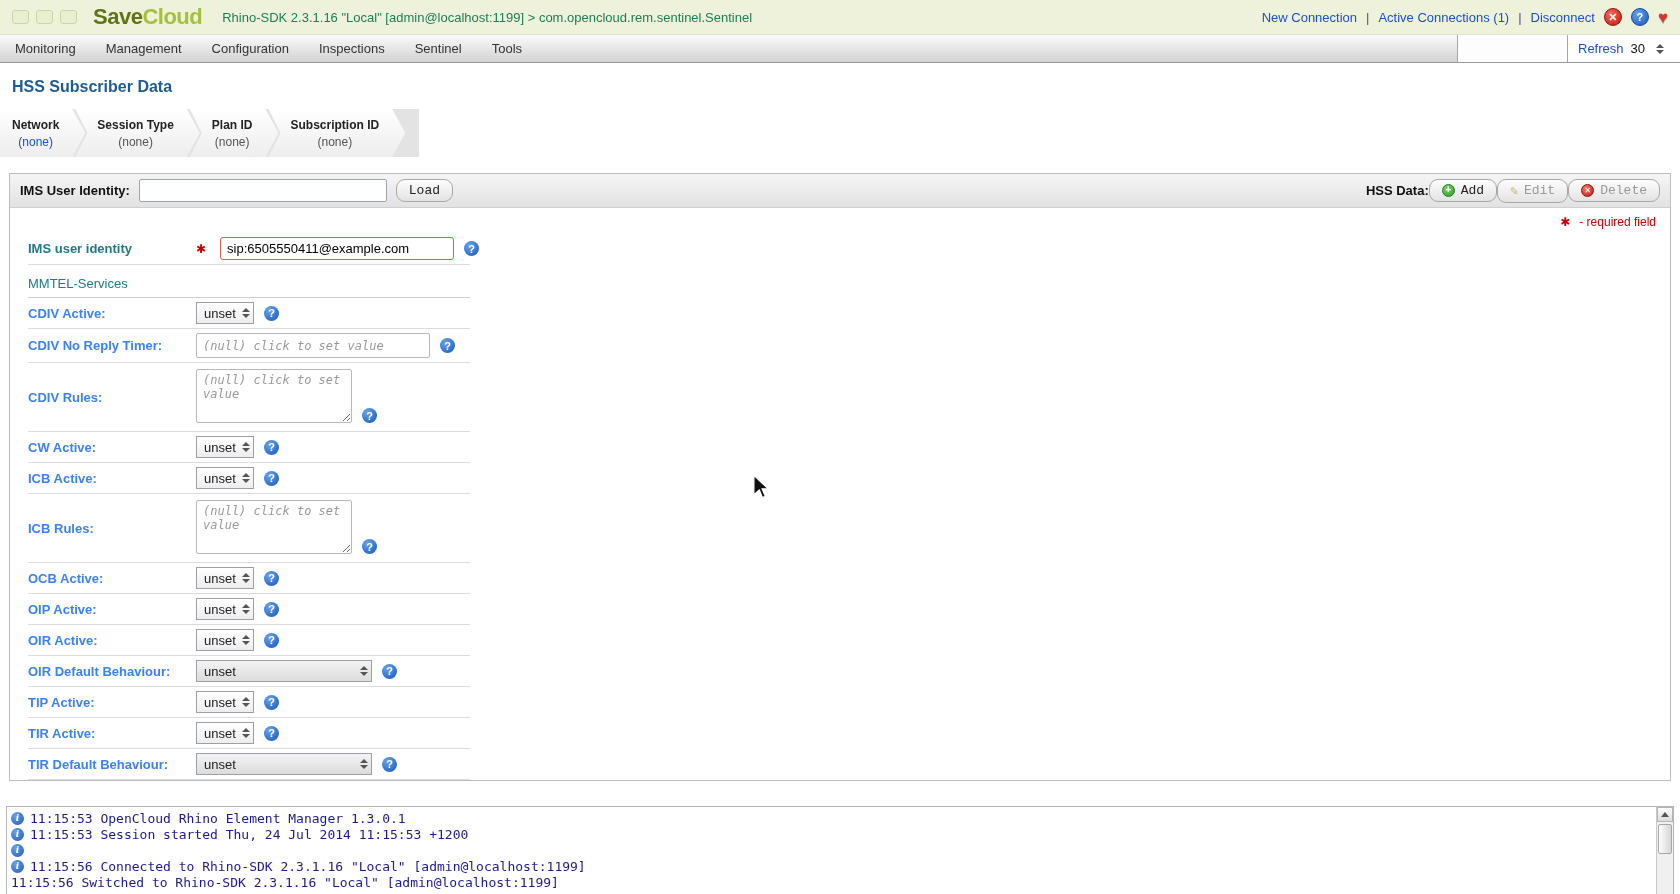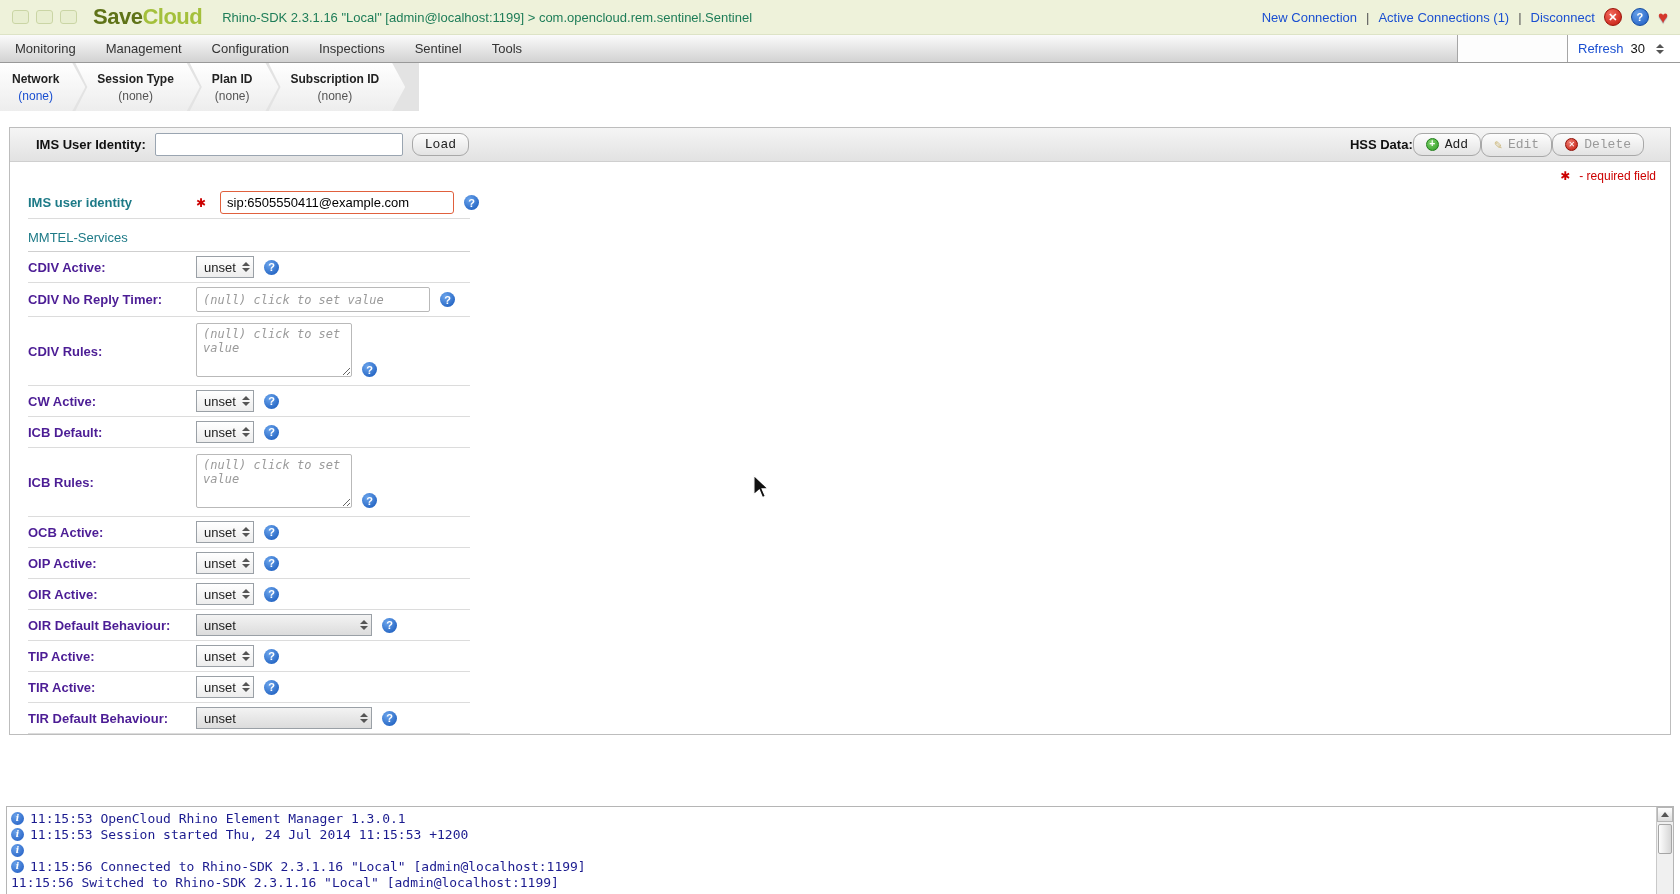--- a/index.html
+++ b/index.html
@@ -73,21 +73,21 @@
   }
   .scope-label { font-size: 12px; font-weight: bold; color: #222; white-space: nowrap; }
   .scope-value { font-size: 12px; color: #555; margin-top: 3px; white-space: nowrap; }
   .scope-value.link { color: #1a4fd1; }
 
   
   .panel { margin: 16px 9px 0; border: 1px solid #bdbdbd; background: #fff; display: flex; flex-direction: column; flex: none; }
   .panel-toolbar {
     height: 34px; background: linear-gradient(#f5f5f5, #e2e2e2);
     border-bottom: 1px solid #cfcfcf; display: flex; align-items: center;
-    padding: 0 26px; gap: 9px;
+    padding: 0 10px; gap: 9px;
   }
   .pt-label { font-size: 13px; font-weight: bold; color: #111; white-space: nowrap; }
   .pt-input {
     width: 248px; height: 23px; border: 1px solid #9aa5b1; border-radius: 2px;
     padding: 0 5px; font-size: 13px; font-family: "Liberation Sans", sans-serif;
   }
   .btn {
     display: inline-flex; align-items: center; gap: 6px;
     border: 1px solid #a8a8a8; border-radius: 9px;
     background: linear-gradient(#fdfdfd, #e3e3e3);
@@ -104,21 +104,21 @@
   .add-ic  { background: radial-gradient(circle at 35% 30%, #7ed06a, #2f9e25); border: 1px solid #1f7d18; }
   .del-ic  { background: radial-gradient(circle at 35% 30%, #ef7d72, #c2170a); border: 1px solid #8f0f06; }
   .edit-ic { color: #b99b3e; font-size: 13px; opacity: .75; }
 
   .req-note { display: flex; justify-content: flex-end; align-items: center; gap: 5px; padding: 7px 14px 0; color: #c00; font-size: 12px; }
 
   
   .form-area { padding: 4px 0 0 18px; }
   .frow { display: flex; align-items: center; border-bottom: 1px solid #dcdcdc; padding: 4px 0; min-height: 31px; width: 442px; }
   .frow.tall { align-items: flex-start; padding: 6px 0; }
-  .flabel { width: 168px; font-size: 13px; font-weight: bold; color: #4c1d95; flex: none; }
+  .flabel { width: 168px; font-size: 13px; font-weight: bold; color: #3b82f6; flex: none; }
   .flabel.teal { color: #1d7a87; }
   .fctrl { display: flex; align-items: center; gap: 10px; }
   .fctrl.bottom { align-items: flex-end; padding-bottom: 2px; }
   .star { color: #c00; font-size: 12px; margin-right: 4px; }
   .ims-input { width: 234px; height: 23px; border: 1px solid #e0603d; border-radius: 3px; padding: 0 6px; font-size: 13px; font-family: "Liberation Sans", sans-serif; }
   .section-row { border-bottom: 1px solid #cfcfcf; padding: 9px 0 5px; width: 442px; }
   .section-title { color: #1d7a87; font-size: 13px; font-weight: normal; }
   .spin {
     display: inline-flex; align-items: center; height: 22px;
     border: 1px solid #9aa0a6; background: linear-gradient(#ffffff, #ededed);
@@ -201,20 +201,23 @@
         <span class="refresh-link">Refresh</span>
         <span class="refresh-val">30</span>
         <span class="arrows">
             <i class="up"></i>
             <i class="dn"></i>
           </span>
       </div>
     </div>
   </div>
 
+  <div class="title-row">
+    <span class="page-title">HSS Subscriber Data</span>
+  </div>
 
   <div class="scope-row">
     <div class="scopebar">
       <div class="scope-tab first">
         <div class="scope-label">Network</div>
         <div class="scope-value link">(none)</div>
       </div>
       <div class="scope-tab">
         <div class="scope-label">Session Type</div>
         <div class="scope-value">(none)</div>
@@ -313,21 +316,21 @@
             <span class="arrows">
                 <i class="up"></i>
                 <i class="dn"></i>
               </span>
           </div>
           <span class="help">?</span>
         </div>
       </div>
 
       <div class="frow">
-        <div class="flabel">ICB Default:</div>
+        <div class="flabel">ICB Active:</div>
         <div class="fctrl">
           <div class="spin">
             <span class="txt">unset</span>
             <span class="arrows">
                 <i class="up"></i>
                 <i class="dn"></i>
               </span>
           </div>
           <span class="help">?</span>
         </div>

